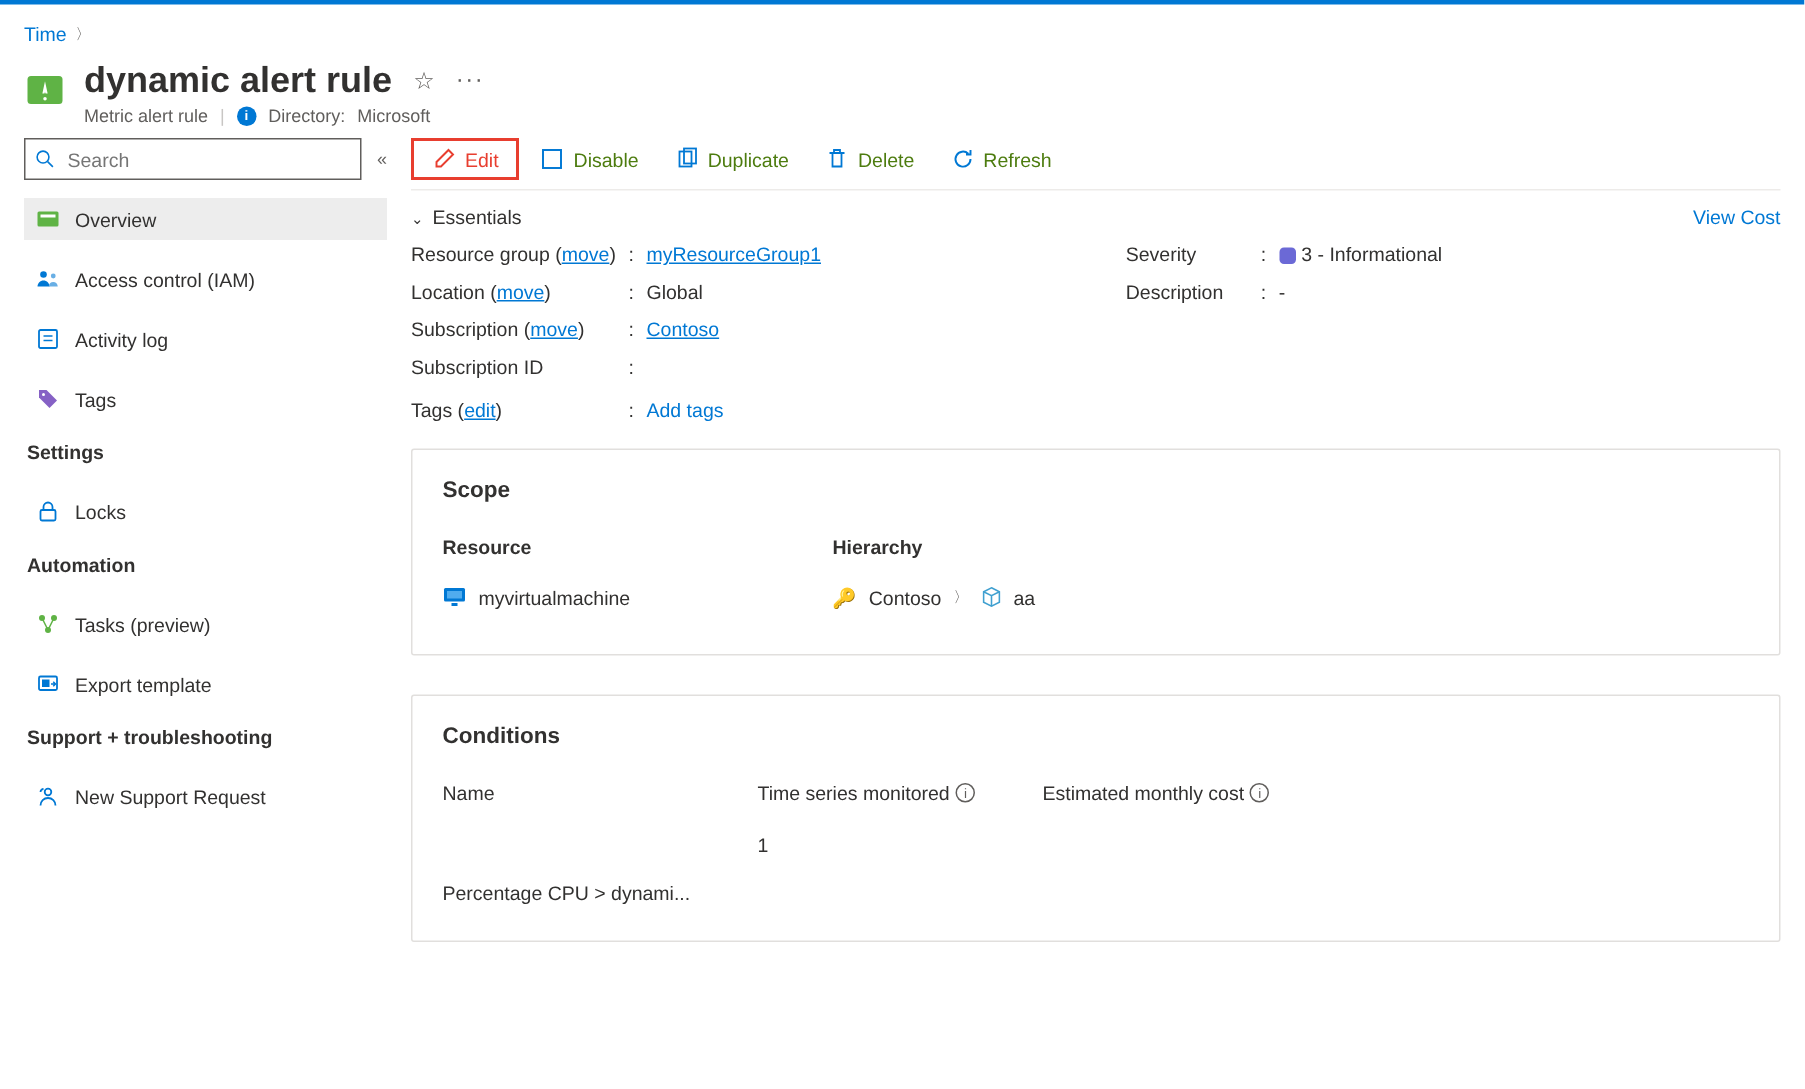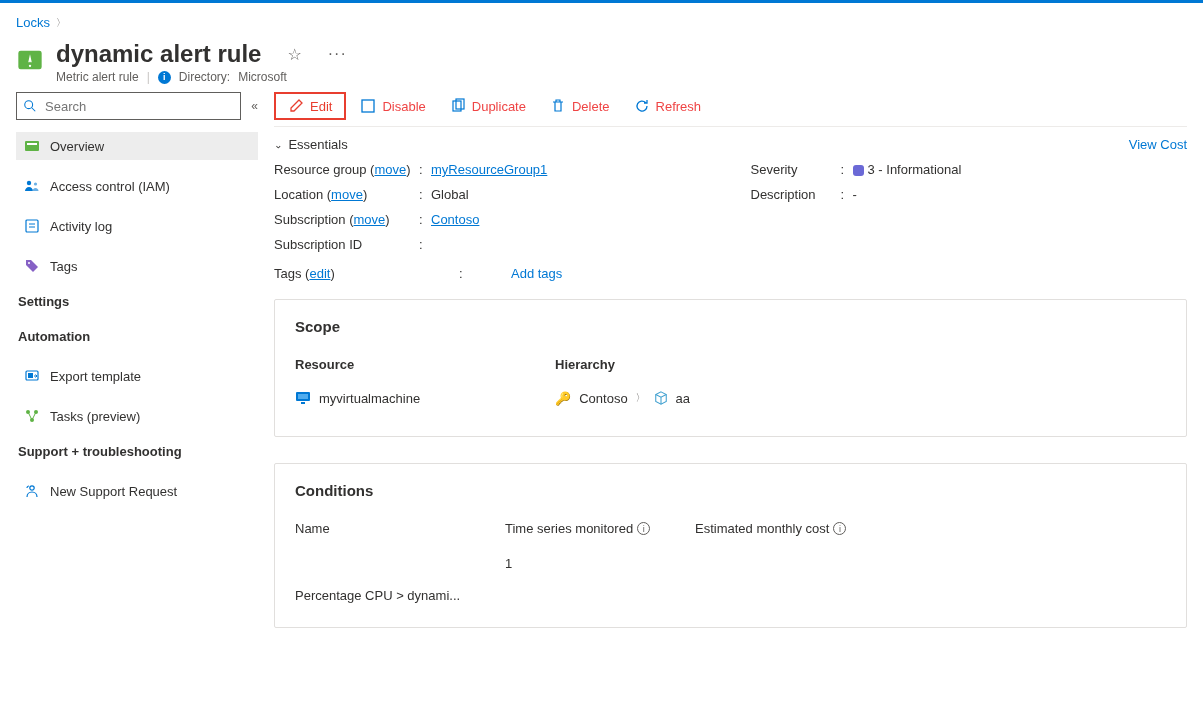--- a/index.html
+++ b/index.html
@@ -7,21 +7,21 @@
   a { color:#0078d4; text-decoration:none;}
   .top-accent { height:3px; background:#0078d4;}
   .page { padding: 0 16px 16px 16px;}
   
   .breadcrumb { display:flex; align-items:center; gap:6px; padding:12px 0 6px 0; font-size:13px;}
   .breadcrumb .chev { color:#605e5c; font-size:10px;}
   
   .header { display:flex; align-items:flex-start; gap:12px; padding:4px 0 8px 0;}
   .header-icon { width:28px; height:28px; display:flex; align-items:center; justify-content:center; margin-top:6px;}
   .header-titles { display:flex; flex-direction:column;}
-  .header-row1 { display:flex; align-items:center; gap:26px;}
+  .header-row1 { display:flex; align-items:center; gap:14px;}
   .header-title { font-size:24px; font-weight:600; color:#323130;}
   .star { font-size:16px; color:#605e5c; cursor:pointer;}
   .more { font-size:16px; color:#605e5c; cursor:pointer; letter-spacing:1px;}
   .header-sub { display:flex; align-items:center; gap:8px; font-size:12px; color:#605e5c; margin-top:2px;}
   .header-sub .pipe { color:#c8c6c4;}
   .info-circle { width:13px;height:13px;border-radius:50%;background:#0078d4;color:#fff;display:inline-flex;align-items:center;justify-content:center;font-size:9px;font-weight:bold;}
   
   .body-row { display:flex; gap:16px; }
   .sidebar { width:242px; flex-shrink:0;}
   .content { flex:1; min-width:0;}
@@ -31,38 +31,38 @@
   .search-box svg { width:14px; height:14px;}
   .search-box input { border:none; outline:none; flex:1; font-size:13px; color:#323130;}
   .collapse-chev { color:#605e5c; font-size:12px; cursor:pointer;}
   
   .nav-item { display:flex; align-items:center; gap:10px; padding:6px 8px; cursor:pointer; font-size:13px; color:#323130;margin-top:12px;}
   .nav-item.selected { background:#ededed;}
   .nav-item .ic { width:16px; height:16px; display:flex; align-items:center; justify-content:center;}
   .nav-heading { font-size:13px; font-weight:600; padding:14px 8px 6px 2px;}
   
   .toolbar { display:flex; align-items:center; gap:4px; border-bottom:1px solid #edebe9; padding-bottom:6px; margin-bottom:10px;}
-  .tbtn { display:flex; align-items:center; gap:6px; padding:5px 10px; cursor:pointer; font-size:13px; color:#ef4444;}
+  .tbtn { display:flex; align-items:center; gap:6px; padding:5px 10px; cursor:pointer; font-size:13px; color:#4d7c0f;}
   .tbtn .ic { width:16px; height:16px; display:flex; align-items:center; justify-content:center; color:#0078d4;}
   .tbtn.highlight { border:2px solid #e83e2f; color:#e83e2f; padding:4px 12px;}
   .tbtn.highlight .ic { color:#e83e2f;}
   
   .essentials-row { display:flex; align-items:center; justify-content:space-between; margin:6px 0 10px 0;}
   .essentials-toggle { display:flex; align-items:center; gap:6px; cursor:pointer; font-size:13px;}
   .essentials-toggle .chev { font-size:10px; transform:rotate(180deg); display:inline-block;}
   .view-cost { color:#0078d4; cursor:pointer;}
   .essentials-grid { display:flex; gap:40px; margin-bottom:6px;}
   .ess-col { flex:1; display:flex; flex-direction:column; gap:10px; font-size:13px;}
   .ess-line { display:flex;align-items:flex-end;}
   .ess-label { width:145px; color:#323130;}
   .ess-colon { width:12px; color:#323130;}
   .ess-val { flex:1;}
   .sev-dot { display:inline-block; width:11px; height:11px; border-radius:3px; background:#6b69d6; vertical-align:middle; margin-right:4px;}
   .move { font-size:13px;}
-  .tags-row { display:flex; align-items:flex-end; margin:14px 0 18px 0; font-size:13px;gap:40px;}
+  .tags-row { display:flex; align-items:flex-end; margin:14px 0 18px 0; font-size:13px;}
   .tags-row .ess-label{ width:145px;}
   
   .panel { border:1px solid #e1dfdd; border-radius:2px; padding:18px 20px 22px 20px; margin-bottom:26px;}
   .panel-title { font-size:15px; font-weight:600; margin-bottom:22px;}
   .scope-hdr { display:flex; font-size:13px; font-weight:600; padding-bottom:10px;}
   .scope-hdr .c1 { width:260px;}
   .scope-row { display:flex; align-items:center; font-size:13px; padding:8px 0;}
   .scope-row .c1 { width:260px; display:flex; align-items:center; gap:8px;}
   .hier { display:flex; align-items:center; gap:8px;}
   .vm-ic { width:16px; height:16px;}
@@ -78,21 +78,21 @@
   .cond-row .t { width:190px;}
   .link-u { text-decoration:underline;}
 </style>
 </head>
 <body>
 
 <div class="top-accent"></div>
 <div class="page">
 
   <div class="breadcrumb">
-    <a href="#">Locks</a>
+    <a href="#">Time</a>
     <span class="chev">〉</span>
   </div>
 
   <div class="header">
     <div class="header-icon">
       <svg viewBox="0 0 24 24" width="28" height="28">
           <rect x="2" y="4" width="20" height="16" rx="2" fill="#5fb345"></rect>
           <path d="M12 7l-1.5 7h1.2l.3-.9h0l.3.9h1.2L12 7z" fill="#fff"></path>
           <circle cx="12" cy="17" r="1" fill="#fff"></circle>
         </svg>
@@ -161,43 +161,52 @@
         <span class="ic">
             <svg viewBox="0 0 16 16" width="16" height="16">
               <path d="M2 2h5l7 7-5 5-7-7V2z" fill="#8661c5"></path>
               <circle cx="5" cy="5" r="1" fill="#fff"></circle>
             </svg>
           </span>
         <span>Tags</span>
       </div>
 
       <div class="nav-heading">Settings</div>
+      <div class="nav-item">
+        <span class="ic">
+            <svg viewBox="0 0 16 16" width="16" height="16">
+              <rect x="3" y="7" width="10" height="7" rx="1" fill="none" stroke="#0078d4" stroke-width="1.2"></rect>
+              <path d="M5 7V5a3 3 0 016 0v2" fill="none" stroke="#0078d4" stroke-width="1.2"></path>
+            </svg>
+          </span>
+        <span>Locks</span>
+      </div>
 
       <div class="nav-heading">Automation</div>
-      <div class="nav-item">
-        <span class="ic">
-            <svg viewBox="0 0 16 16" width="16" height="16">
-              <rect x="2" y="3" width="12" height="9" rx="1" fill="none" stroke="#0078d4" stroke-width="1.2"></rect>
-              <rect x="4" y="5" width="5" height="5" fill="#0078d4"></rect>
-              <path d="M10 8l3 0M11.5 6.5L13 8l-1.5 1.5" fill="none" stroke="#0078d4"></path>
-            </svg>
-          </span>
-        <span>Export template</span>
-      </div>
       <div class="nav-item">
         <span class="ic">
             <svg viewBox="0 0 16 16" width="16" height="16">
               <circle cx="4" cy="4" r="2" fill="#5fb345"></circle>
               <circle cx="12" cy="4" r="2" fill="#5fb345"></circle>
               <circle cx="8" cy="12" r="2" fill="#5fb345"></circle>
               <line x1="4" y1="4" x2="8" y2="12" stroke="#5fb345"></line>
               <line x1="12" y1="4" x2="8" y2="12" stroke="#5fb345"></line>
             </svg>
           </span>
         <span>Tasks (preview)</span>
+      </div>
+      <div class="nav-item">
+        <span class="ic">
+            <svg viewBox="0 0 16 16" width="16" height="16">
+              <rect x="2" y="3" width="12" height="9" rx="1" fill="none" stroke="#0078d4" stroke-width="1.2"></rect>
+              <rect x="4" y="5" width="5" height="5" fill="#0078d4"></rect>
+              <path d="M10 8l3 0M11.5 6.5L13 8l-1.5 1.5" fill="none" stroke="#0078d4"></path>
+            </svg>
+          </span>
+        <span>Export template</span>
       </div>
 
       <div class="nav-heading">Support + troubleshooting</div>
       <div class="nav-item">
         <span class="ic">
             <svg viewBox="0 0 16 16" width="16" height="16">
               <circle cx="8" cy="5" r="2.2" fill="none" stroke="#0078d4" stroke-width="1.2"></circle>
               <path d="M3 14c0-2.8 2.2-5 5-5s5 2.2 5 5" fill="none" stroke="#0078d4" stroke-width="1.2"></path>
               <path d="M3 5a2 2 0 012-2" fill="none" stroke="#0078d4" stroke-width="1.2"></path>
             </svg>

